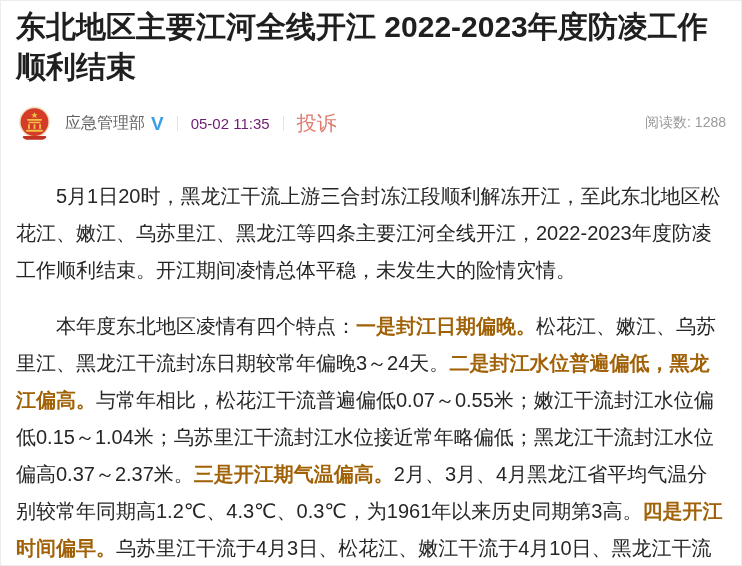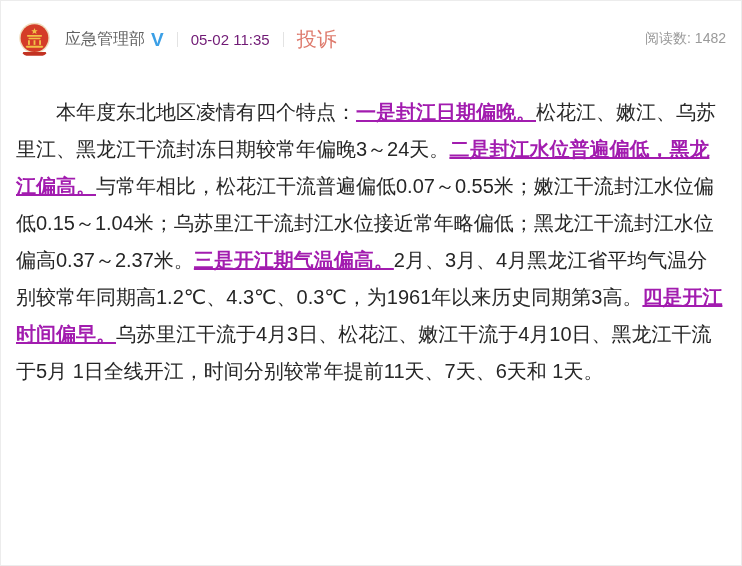--- a/index.html
+++ b/index.html
@@ -59,27 +59,28 @@
 
   .article { margin-top:36px; }
   .article p {
     font-size:20px;
     line-height:37px;
     color:#262626;
     text-indent:2em;
     margin:0 0 19px 0;
     text-align:left;
   }
-  .article b { font-weight:700; color:#a21caf;text-decoration:underline; }
+  .article b { font-weight:700; color:#a16207; }
 </style>
 </head>
 <body>
 
 <div class="page">
 
+  <h1 class="title">东北地区主要江河全线开江 2022-2023年度防凌工作顺利结束</h1>
 
   <div class="meta">
     <svg class="avatar" viewBox="0 0 40 40" aria-hidden="true">
       <circle cx="20" cy="18.5" r="16.5" fill="#f0ddbd"></circle>
       <circle cx="20" cy="18.5" r="15" fill="#d43c28"></circle>
       <polygon points="20,7.5 21,10 23.5,10 21.5,11.6 22.3,14 20,12.6 17.7,14 18.5,11.6 16.5,10 19,10" fill="#f2c146"></polygon>
       <rect x="12" y="15" width="16" height="2" rx="0.5" fill="#f2c146"></rect>
       <rect x="13.5" y="18.2" width="13" height="1.4" rx="0.5" fill="#f2c146"></rect>
       <rect x="13" y="20.8" width="2" height="5" fill="#f2c146"></rect>
       <rect x="19" y="20.8" width="2" height="5" fill="#f2c146"></rect>
@@ -88,21 +89,22 @@
       <path d="M8 33.5 L32 33.5 L34.5 37.5 L5.5 37.5 Z" fill="#c23222"></path>
     </svg>
     <span class="author">应急管理部</span>
     <span class="vbadge">V</span>
     <span class="sep"></span>
     <span class="time">05-02 11:35</span>
     <span class="sep"></span>
     <a class="report">投诉</a>
     <span class="reads">
       <span>阅读数:</span>
-      <span>1482</span>
+      <span>1288</span>
     </span>
   </div>
 
   <div class="article">
+    <p>5月1日20时，黑龙江干流上游三合封冻江段顺利解冻开江，至此东北地区松花江、嫩江、乌苏里江、黑龙江等四条主要江河全线开江，2022-2023年度防凌工作顺利结束。开江期间凌情总体平稳，未发生大的险情灾情。</p>
     <p><span>本年度东北地区凌情有四个特点：</span><b>一是封江日期偏晚。</b><span>松花江、嫩江、乌苏里江、黑龙江干流封冻日期较常年偏晚3～24天。</span><b>二是封江水位普遍偏低，黑龙江偏高。</b><span>与常年相比，松花江干流普遍偏低0.07～0.55米；嫩江干流封江水位偏低0.15～1.04米；乌苏里江干流封江水位接近常年略偏低；黑龙江干流封江水位偏高0.37～2.37米。</span><b>三是开江期气温偏高。</b><span>2月、3月、4月黑龙江省平均气温分别较常年同期高1.2℃、4.3℃、0.3℃，为1961年以来历史同期第3高。</span><b>四是开江时间偏早。</b><span>乌苏里江干流于4月3日、松花江、嫩江干流于4月10日、黑龙江干流于5月 1日全线开江，时间分别较常年提前11天、7天、6天和 1天。</span></p>
   </div>
 
 </div>
 
 </body></html>

